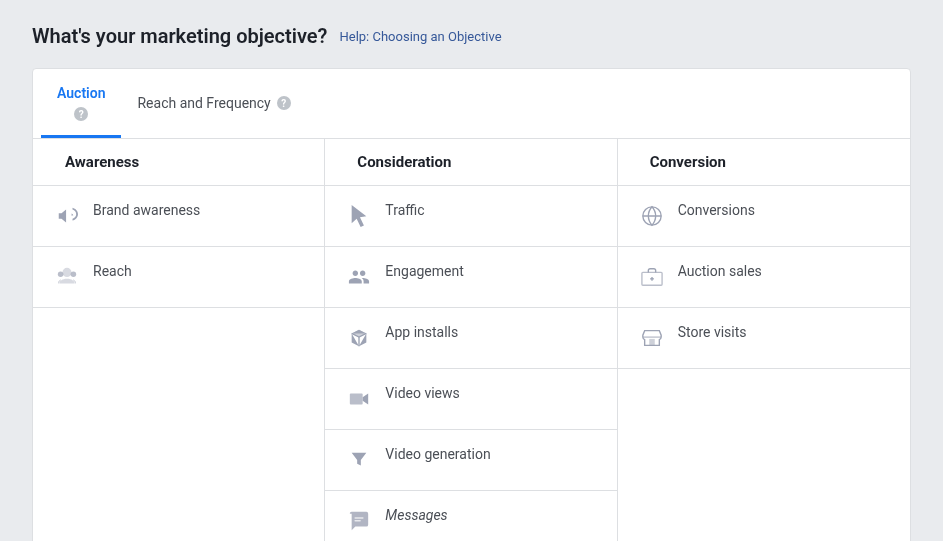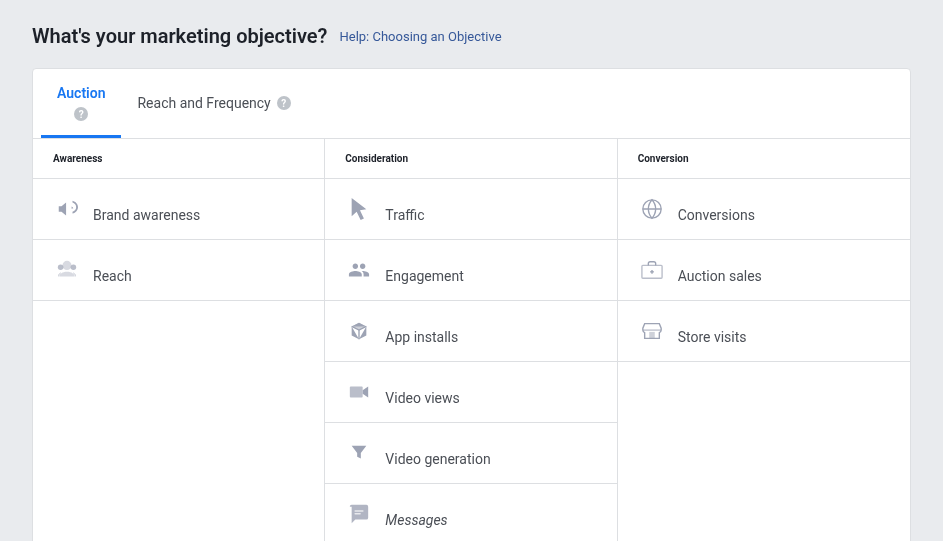--- a/index.html
+++ b/index.html
@@ -70,41 +70,41 @@
       display: inline-flex;
       align-items: center;
       justify-content: center;
       font-weight: bold;
     }
     .objectives-grid {
       display: grid;
       grid-template-columns: 1fr 1fr 1fr;
     }
     .col-header {
-      padding: 14px 20px;
+      padding: 14px 32px;
       font-weight: 700;
-      font-size: 10px;
+      font-size: 15px;
       color: #1d2129;
       border-bottom: 1px solid #dddfe2;
       border-right: 1px solid #dddfe2;
     }
     .col-header:last-child {
       border-right: none;
     }
     .col-body {
       display: flex;
       flex-direction: column;
       border-right: 1px solid #dddfe2;
     }
     .col-body:last-child {
       border-right: none;
     }
     .obj-item {
       display: flex;
-      align-items: flex-end;
+      align-items: flex-start;
       gap: 12px;
       padding: 16px 20px;
       cursor: pointer;
       border-bottom: 1px solid #dddfe2;
       color: #4b4f56;
       font-size: 14px;
       transition: background 0.15s;
     }
     .obj-item:last-child {
       border-bottom: none;

